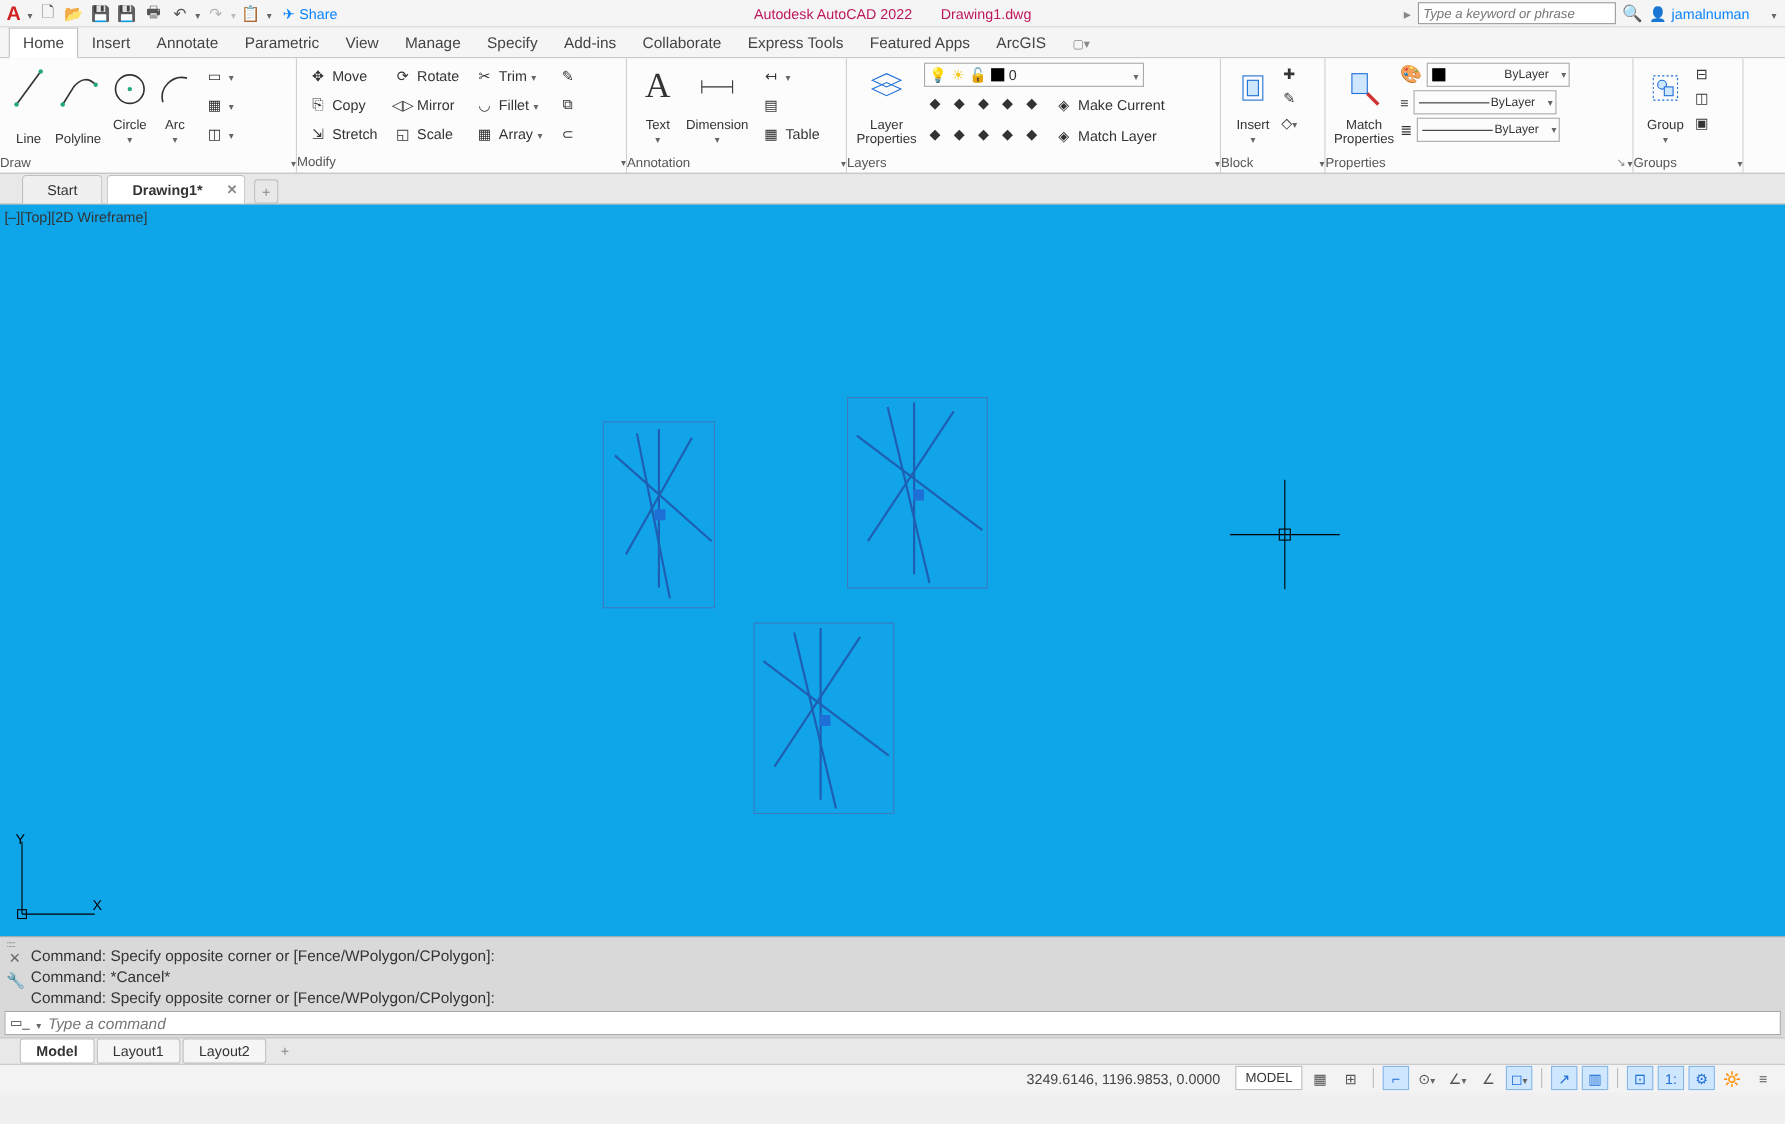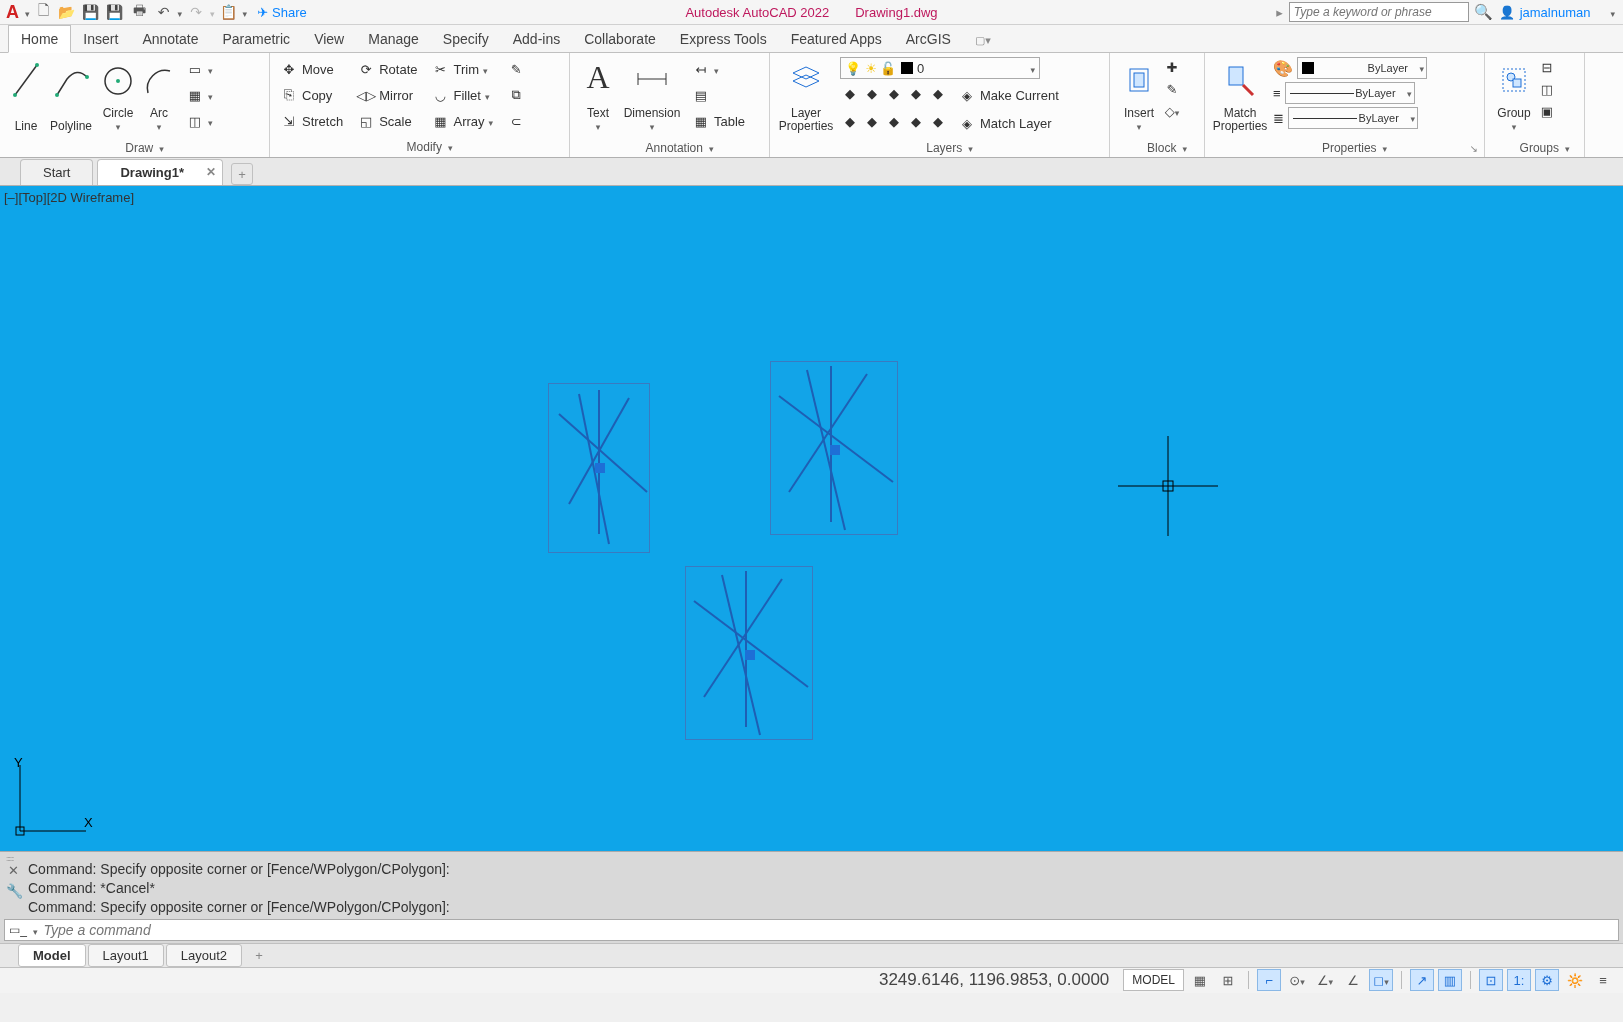--- a/index.html
+++ b/index.html
@@ -18,21 +18,21 @@
 
   
   .menutabs { height: 28px; background: #f5f5f5; display: flex; align-items: flex-end; padding-left: 8px; border-bottom: 1px solid #c0c0c0; }
   .menutab { padding: 5px 12px; font-size: 14px; color: #444; cursor: pointer; }
   .menutab.active { background: #fff; border: 1px solid #c0c0c0; border-bottom: 1px solid #fff; position: relative; top: 1px; }
 
   
   .ribbon { height: 105px; background: #fcfcfc; border-bottom: 1px solid #b0b0b0; display: flex; }
   .panel { border-right: 1px solid #d0d0d0; display: flex; flex-direction: column; position: relative; }
   .panel-body { flex: 1; display: flex; align-items: flex-start; padding: 4px 6px; }
-  .panel-title { height: 20px; text-align: center; font-size: 12px; color: #555; display: flex; align-items: center; justify-content: center; gap: 4px; padding-left: 20px; }
+  .panel-title { height: 20px; text-align: center; font-size: 12px; color: #555; display: flex; align-items: center; justify-content: space-between; gap: 4px; }
   .panel-title .dd::after { content: "▾"; font-size: 9px; color: #666; margin-left: 2px; }
 
   .bigbtn { display: flex; flex-direction: column; align-items: center; justify-content: flex-end; width: 50px; height: 78px; padding: 2px; font-size: 12px; color: #333; }
   .bigbtn svg, .bigbtn .ico { flex: 1; }
   .bigbtn .lbl { margin-top: 2px; text-align: center; line-height: 1.1; }
   .smallbtn { display: flex; align-items: center; height: 24px; padding: 0 4px; font-size: 13px; color: #333; gap: 4px; white-space: nowrap; }
   .smallbtn .ico { width: 18px; height: 18px; display: inline-flex; align-items: center; justify-content: center; }
   .col { display: flex; flex-direction: column; gap: 2px; }
   .sel-layer { width: 200px; height: 22px; border: 1px solid #aaa; display: flex; align-items: center; padding: 0 4px; gap: 4px; font-size: 13px; }
   .sel-prop { width: 130px; height: 22px; border: 1px solid #aaa; display: flex; align-items: center; justify-content: flex-end; padding: 0 4px; font-size: 11px; position: relative; }
@@ -63,21 +63,21 @@
   .cmd-input-row { display: flex; align-items: center; background: #fff; border: 1px solid #aaa; margin-top: 2px; height: 22px; padding: 0 4px; gap: 6px; }
   .cmd-input-row input { border: none; outline: none; flex: 1; font-family: inherit; font-size: 14px; font-style: italic; color: #888; }
 
   
   .layouttabs { height: 24px; background: #e8e8e8; display: flex; align-items: center; padding-left: 18px; border-top: 1px solid #c0c0c0; }
   .ltab { padding: 3px 14px; font-size: 13px; border: 1px solid #c0c0c0; background: #f5f5f5; border-radius: 3px; margin-right: 2px; }
   .ltab.active { background: #fff; font-weight: bold; }
 
   
   .status { height: 26px; background: #f3f3f3; border-top: 1px solid #c0c0c0; display: flex; align-items: center; padding: 0 8px; gap: 4px; }
-  .status .coords { margin-left: auto; font-size: 17px; color: #444; margin-right: 10px; }
+  .status .coords { margin-left: auto; font-size: 13px; color: #444; margin-right: 10px; }
   .st-btn { width: 24px; height: 22px; display: inline-flex; align-items: center; justify-content: center; border: 1px solid transparent; color: #555; font-size: 13px; }
   .st-btn.on { background: #cfe6ff; border-color: #8ab8e6; color: #1e6fd6; }
   .st-sep { width: 1px; height: 18px; background: #bbb; margin: 0 4px; }
   .model-btn { padding: 0 8px; height: 22px; display: flex; align-items: center; font-size: 12px; border: 1px solid #bbb; background: #fff; }
 </style>
 </head>
 <body>
 
 <div class="titlebar">
   <span class="app-logo">A</span>

